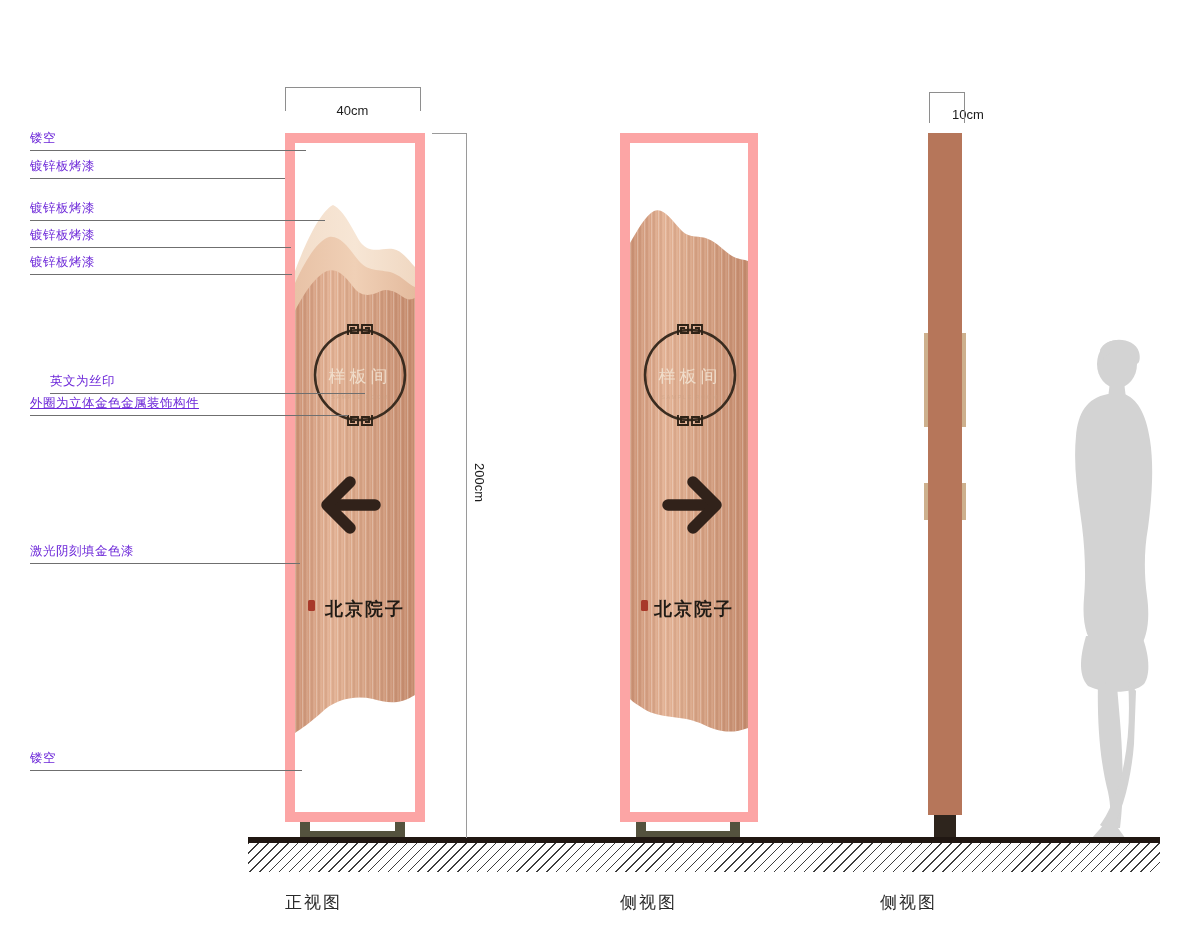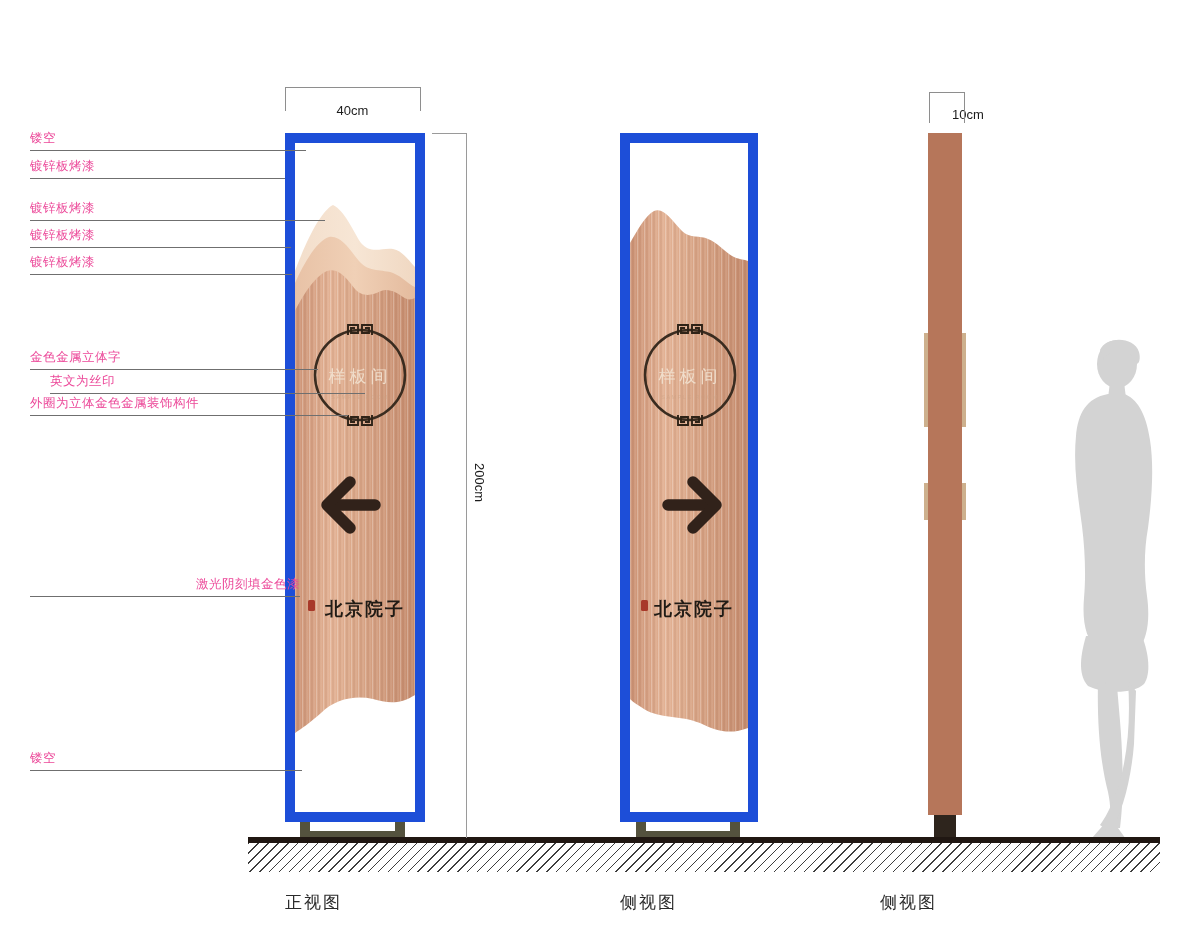--- a/index.html
+++ b/index.html
@@ -1,37 +1,37 @@
 <!DOCTYPE html>
 <html><head>
 <meta charset="utf-8">
 <style>
   html,body{margin:0;padding:0;background:#fff;}
   .canvas{position:relative;width:1195px;height:927px;background:#ffffff;overflow:hidden;
           font-family:"Liberation Sans",sans-serif;color:#2e2e2e;}
   
   .callout{position:absolute;left:30px;border-bottom:1px solid #6f6f6f;padding-bottom:5px;
-           font-size:12.5px;line-height:14px;color:#ec4899;z-index:6;letter-spacing:0.5px;}
+           font-size:12.5px;line-height:14px;color:#6d28d9;z-index:6;letter-spacing:0.5px;}
   .a1{top:131px;width:276px;} .a2{top:159px;width:255px;} .a3{top:201px;width:295px;}
   .a4{top:228px;width:261px;} .a5{top:255px;width:262px;} .a6{top:350px;width:288px;}
-  .a7{top:374px;width:315px;margin-left:20px;} .a8{top:396px;width:318px;} .a9{top:484px;width:303px;}
-  .a10{top:577px;width:270px;text-align:right;} .a11{top:751px;width:272px;}
+  .a7{top:374px;width:315px;margin-left:20px;} .a8{top:396px;width:318px;text-decoration:underline;} .a9{top:484px;width:303px;}
+  .a10{top:544px;width:270px;} .a11{top:751px;width:272px;}
   
   .dim-bracket{position:absolute;border-top:1px solid #8e8e8e;border-left:1px solid #8e8e8e;
                border-right:1px solid #8e8e8e;z-index:4;}
   .dimw1{left:285px;top:87px;width:134px;height:23px;}
   .dimw3{left:929px;top:92px;width:34px;height:30px;}
   .dim-label{position:absolute;font-size:13px;color:#1c1c1c;z-index:4;text-align:center;margin-top:43px;}
   .dl40{left:285px;top:60px;width:135px;}
   .dl10{left:936px;top:64px;width:64px;}
   .vline200{position:absolute;left:466px;top:133px;width:1px;height:705px;background:#9a9a9a;z-index:4;}
   .vtick200{position:absolute;left:432px;top:133px;width:34px;height:1px;background:#9a9a9a;z-index:4;}
   .dl200{left:471px;top:420px;writing-mode:vertical-rl;width:16px;}
   
-  .sign-frame{position:absolute;top:133px;height:689px;border:10px solid #1d4ed8;background:#ffffff;
+  .sign-frame{position:absolute;top:133px;height:689px;border:10px solid #fca5a5;background:#ffffff;
               box-sizing:border-box;z-index:2;}
   .sign1{left:285px;width:140px;}
   .sign2{left:620px;width:138px;}
   .sign-frame svg{display:block;}
   
   .bar3{position:absolute;left:928px;top:133px;width:34px;height:682px;background:#b6765a;z-index:2;}
   .tab{position:absolute;width:4px;background:#cdb08d;z-index:2;}
   .tabL1{left:924px;top:333px;height:94px;} .tabR1{left:962px;top:333px;height:94px;}
   .tabL2{left:924px;top:483px;height:37px;} .tabR2{left:962px;top:483px;height:37px;}
   .foot3{position:absolute;left:934px;top:815px;width:22px;height:23px;background:#2e251d;z-index:2;}
@@ -52,21 +52,20 @@
 </head>
 <body>
 
 <div class="canvas">
 
   <div class="callout a1"><span>镂空</span></div>
   <div class="callout a2"><span>镀锌板烤漆</span></div>
   <div class="callout a3"><span>镀锌板烤漆</span></div>
   <div class="callout a4"><span>镀锌板烤漆</span></div>
   <div class="callout a5"><span>镀锌板烤漆</span></div>
-  <div class="callout a6"><span>金色金属立体字</span></div>
   <div class="callout a7"><span>英文为丝印</span></div>
   <div class="callout a8"><span>外圈为立体金色金属装饰构件</span></div>
   <div class="callout a10"><span>激光阴刻填金色漆</span></div>
   <div class="callout a11"><span>镂空</span></div>
 
   <div class="dim-label dl40">40cm</div>
   <div class="dim-bracket dimw1"></div>
   <div class="dim-label dl10">10cm</div>
   <div class="dim-bracket dimw3"></div>
   <div class="vtick200"></div>

